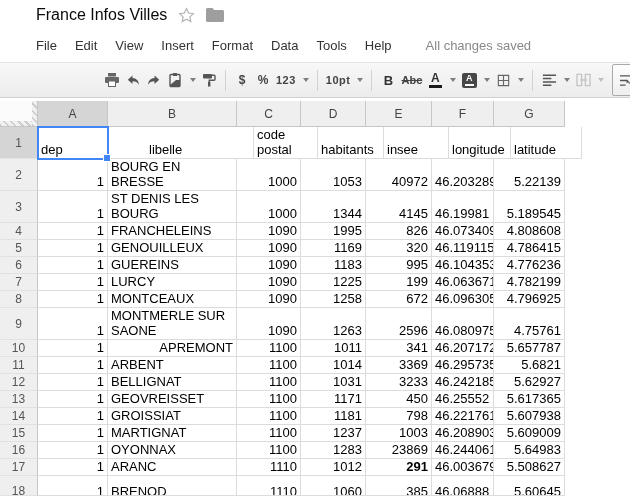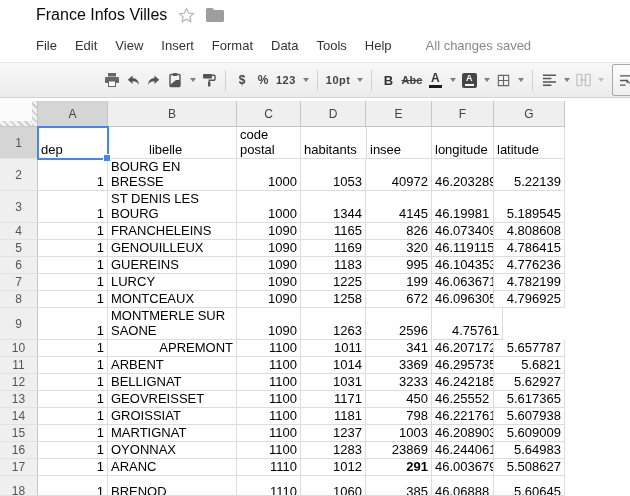--- a/index.html
+++ b/index.html
@@ -198,21 +198,21 @@
       <div class="col-h" style="width: 71px;">G</div>
     </div>
   <div id="rows">
       <div class="row" style="height: 32px;">
         <div class="row-h sel">
           <span>1</span>
         </div>
         <div class="cell wrap" style="width: 70px;">
           <span>dep</span>
         </div>
-        <div class="cell wrap" style="width: 129px; padding-left: 41px;">
+        <div class="cell wrap" style="width: 146px; padding-left: 41px;">
           <span>libelle</span>
         </div>
         <div class="cell wrap" style="width: 64px;">
           <span>code postal</span>
         </div>
         <div class="cell wrap" style="width: 66px;">
           <span>habitants</span>
         </div>
         <div class="cell wrap" style="width: 65px;">
           <span>insee</span>
@@ -283,21 +283,21 @@
         <div class="cell ar" style="width: 70px;">
           <span>1</span>
         </div>
         <div class="cell" style="width: 129px;">
           <span>FRANCHELEINS</span>
         </div>
         <div class="cell ar" style="width: 64px;">
           <span>1090</span>
         </div>
         <div class="cell ar" style="width: 65px;">
-          <span>1165</span>
+          <span>1995</span>
         </div>
         <div class="cell ar" style="width: 66px;">
           <span>826</span>
         </div>
         <div class="cell" style="width: 62px;">
           <span>46.073409</span>
         </div>
         <div class="cell ar" style="width: 71px;">
           <span>4.808608</span>
         </div>
@@ -417,20 +417,23 @@
           <span>MONTMERLE SUR SAONE</span>
         </div>
         <div class="cell ar" style="width: 64px;">
           <span>1090</span>
         </div>
         <div class="cell ar" style="width: 65px;">
           <span>1263</span>
         </div>
         <div class="cell ar" style="width: 66px;">
           <span>2596</span>
+        </div>
+        <div class="cell" style="width: 62px;">
+          <span>46.080975</span>
         </div>
         <div class="cell ar" style="width: 71px;">
           <span>4.75761</span>
         </div>
       </div>
       <div class="row" style="height: 17px;">
         <div class="row-h">
           <span>10</span>
         </div>
         <div class="cell ar" style="width: 70px;">

